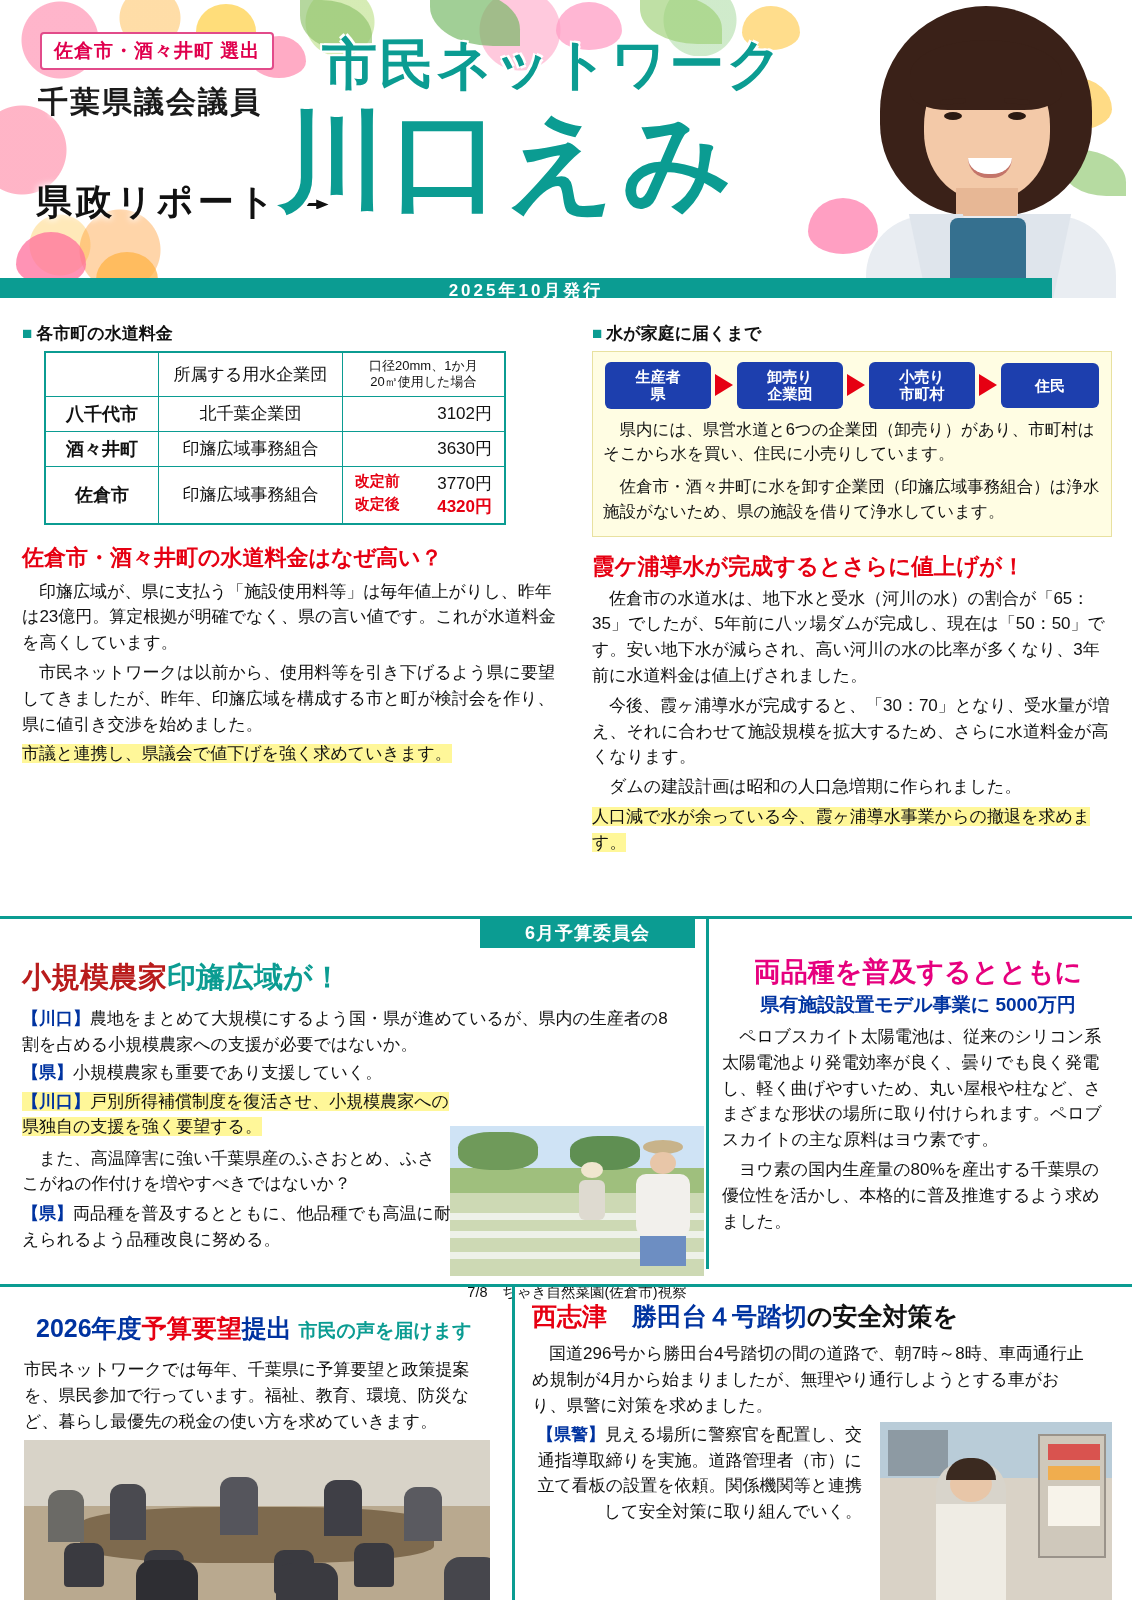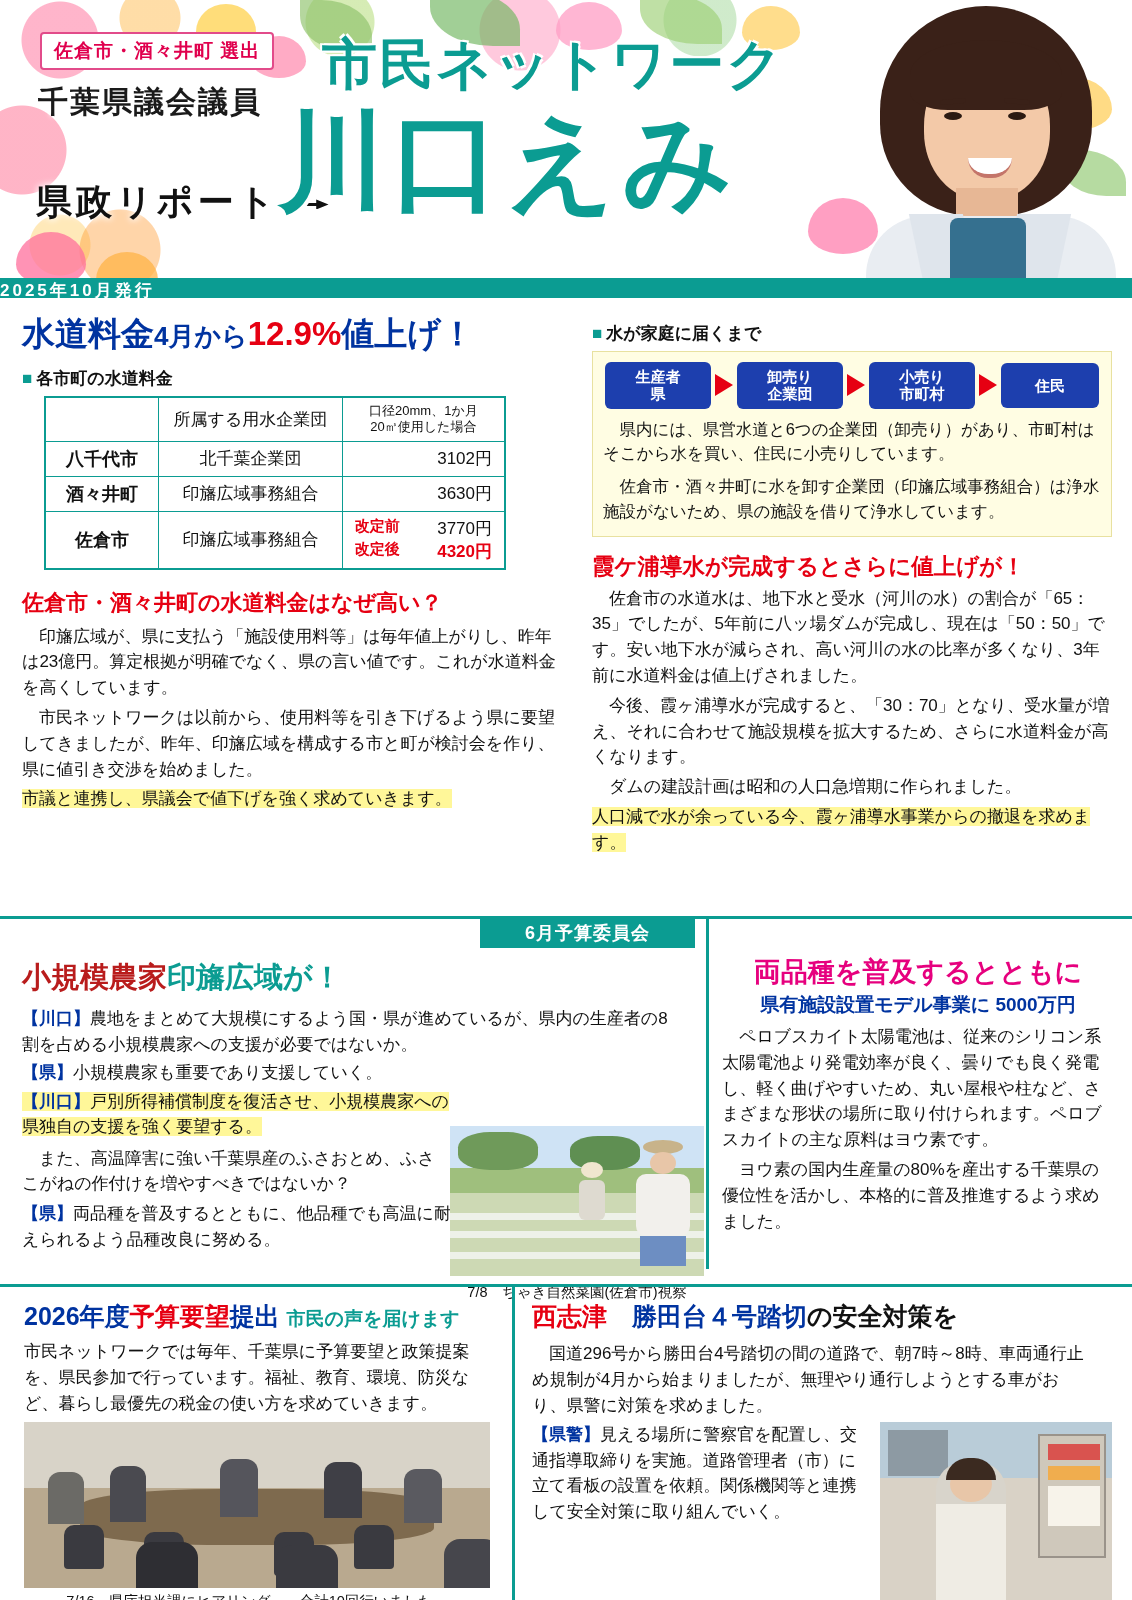--- a/index.html
+++ b/index.html
@@ -72,22 +72,22 @@
   .portrait .brow.l{left:108px;top:99px;transform:rotate(-6deg);}
   .portrait .brow.r{left:172px;top:99px;transform:rotate(6deg);}
   .portrait .mouth{position:absolute;left:136px;top:158px;width:44px;height:16px;background:#fff;border-radius:0 0 22px 22px;border-bottom:4px solid #c4756a;}
   .portrait .neck{position:absolute;left:124px;top:188px;width:62px;height:46px;background:#e7b795;}
   .portrait .body{position:absolute;left:34px;top:216px;width:250px;height:90px;background:#e9edf2;border-radius:60px 60px 0 0;}
   .portrait .inner{position:absolute;left:118px;top:218px;width:76px;height:80px;background:#35708f;border-radius:8px;}
   .portrait .lapel{position:absolute;left:86px;top:214px;width:54px;height:86px;background:#dfe5ec;transform:skewX(12deg);}
   .portrait .lapel2{position:absolute;left:176px;top:214px;width:54px;height:86px;background:#dfe5ec;transform:skewX(-12deg);}
 
   .date-band{
-    position:absolute;left:0;top:278px;width:1132px;height:26px;
-    background:#0b9c92;color:#ffffff;text-align:left;
+    position:absolute;left:0;top:278px;width:1052px;height:26px;
+    background:#0b9c92;color:#ffffff;text-align:center;
     font-size:17px;letter-spacing:3px;line-height:26px;font-weight:bold;
   }
 
   
   .s1{position:absolute;top:312px;left:0;width:1132px;height:590px;}
   .s1 .left{position:absolute;left:22px;top:0;width:540px;}
   .s1 .right{position:absolute;left:592px;top:0;width:520px;}
 
   h1.headline{
     margin:0;font-size:33px;font-weight:bold;color:#0033a0;letter-spacing:0px;
@@ -154,21 +154,21 @@
   .tagp{color:#0033a0;font-weight:bold;}
 
   .photo{position:relative;overflow:hidden;background:#7fa86a;}
   .cap{font-size:14.5px;text-align:center;margin-top:3px;}
 
   h2.magenta{margin:0;font-size:27px;font-weight:bold;color:#e6007e;text-align:center;}
   .sub-line{font-size:19px;font-weight:bold;color:#0033a0;text-align:center;margin-top:2px;}
 
   
   .s3{position:absolute;top:1284px;left:0;width:1132px;height:316px;}
-  h2.b2026{margin:0;font-size:25px;font-weight:bold;color:#0033a0;}
+  h2.b2026{margin:12px;font-size:25px;font-weight:bold;color:#0033a0;}
   h2.b2026 .red{color:#e60012;}
   h2.b2026 .sm{font-size:19px;color:#0b9c92;}
   h2.nishi{margin:0;font-size:25px;font-weight:bold;color:#0033a0;}
   h2.nishi .red{color:#e60012;}
 
   
   .scene-farm{width:100%;height:100%;background:
      linear-gradient(#cfe3f5 0 28%, #9fbf7d 28% 45%, #cdd9b4 45% 100%);}
   .farm-row{position:absolute;left:0;right:0;height:7px;background:#f2f3ee;opacity:.9;}
   .farm-person{position:absolute;width:44px;}
@@ -217,23 +217,20 @@
         <div class="lapel2"></div>
       <div class="inner"></div>
     </div>
 
     <div class="date-band">2025年10月発行</div>
   </div>
 
   <div class="s1">
 
     <div class="left">
-      <h1 class="headline">
-        <span>水道料金</span><span class="small">4月</span><span class="small">から</span><span class="red">12.9%</span><span>値上げ！</span>
-      </h1>
 
       <div class="sqlabel">各市町の水道料金</div>
 
       <table class="rates">
         <tbody>
             <tr>
           <td style="border-top:none;border-left:none;"></td>
           <th>所属する用水企業団</th>
           <th class="h3">
             <span>口径20mm、1か月</span><br><span>20㎥使用した場合</span>
@@ -380,21 +377,21 @@
       <div class="cap" style="margin-top:4px;">
         <span>7/16　県庁担当課にヒアリング</span>　　<span>合計10回行いました。</span>
       </div>
     </div>
 
     <div style="position:absolute;left:532px;top:16px;width:580px;">
       <h2 class="nishi">
         <span class="red">西志津</span>　<span>勝田台４号踏切</span><span style="color:#111;">の安全対策を</span>
       </h2>
       <p class="body" style="margin-top:8px;width:560px;">国道296号から勝田台4号踏切の間の道路で、朝7時～8時、車両通行止め規制が4月から始まりましたが、無理やり通行しようとする車がおり、県警に対策を求めました。</p>
-      <div style="width:330px;">
+      <div style="width:330px;text-align:right;">
         <div class="qa" style="margin-top:4px;">
           <span class="tagp">【県警】</span><span>見える場所に警察官を配置し、交通指導取締りを実施。道路管理者（市）に立て看板の設置を依頼。関係機関等と連携して安全対策に取り組んでいく。</span>
         </div>
       </div>
 
       <div class="photo" style="position:absolute;left:348px;top:122px;width:232px;height:186px;">
         <div class="scene-rail"></div>
         <div style="position:absolute;left:8px;top:8px;width:60px;height:46px;background:#8d9aa3;"></div>
         <div style="position:absolute;right:6px;top:12px;width:64px;height:120px;background:#cfc8bb;border:2px solid #9a938a;"></div>
         <div style="position:absolute;right:12px;top:22px;width:52px;height:16px;background:#d9534f;"></div>

